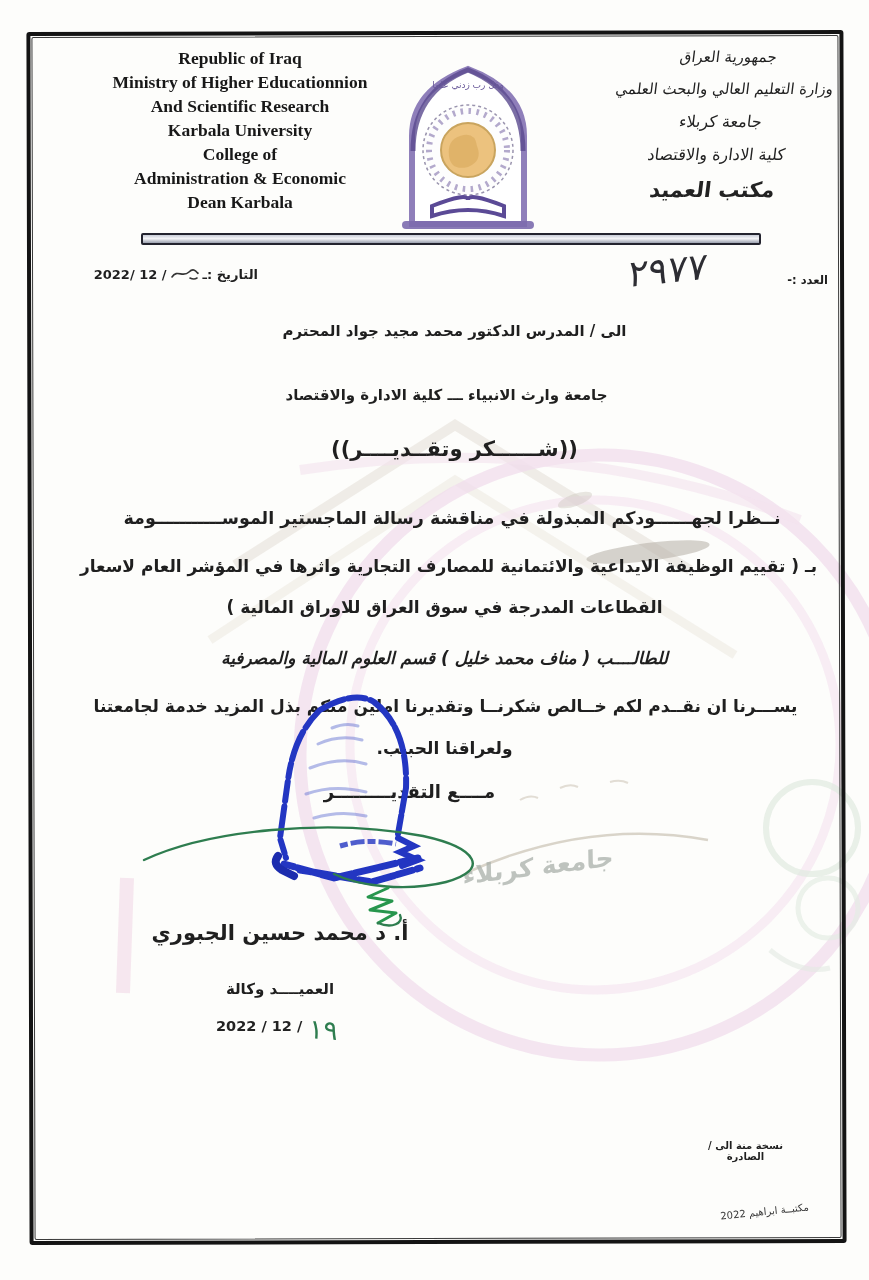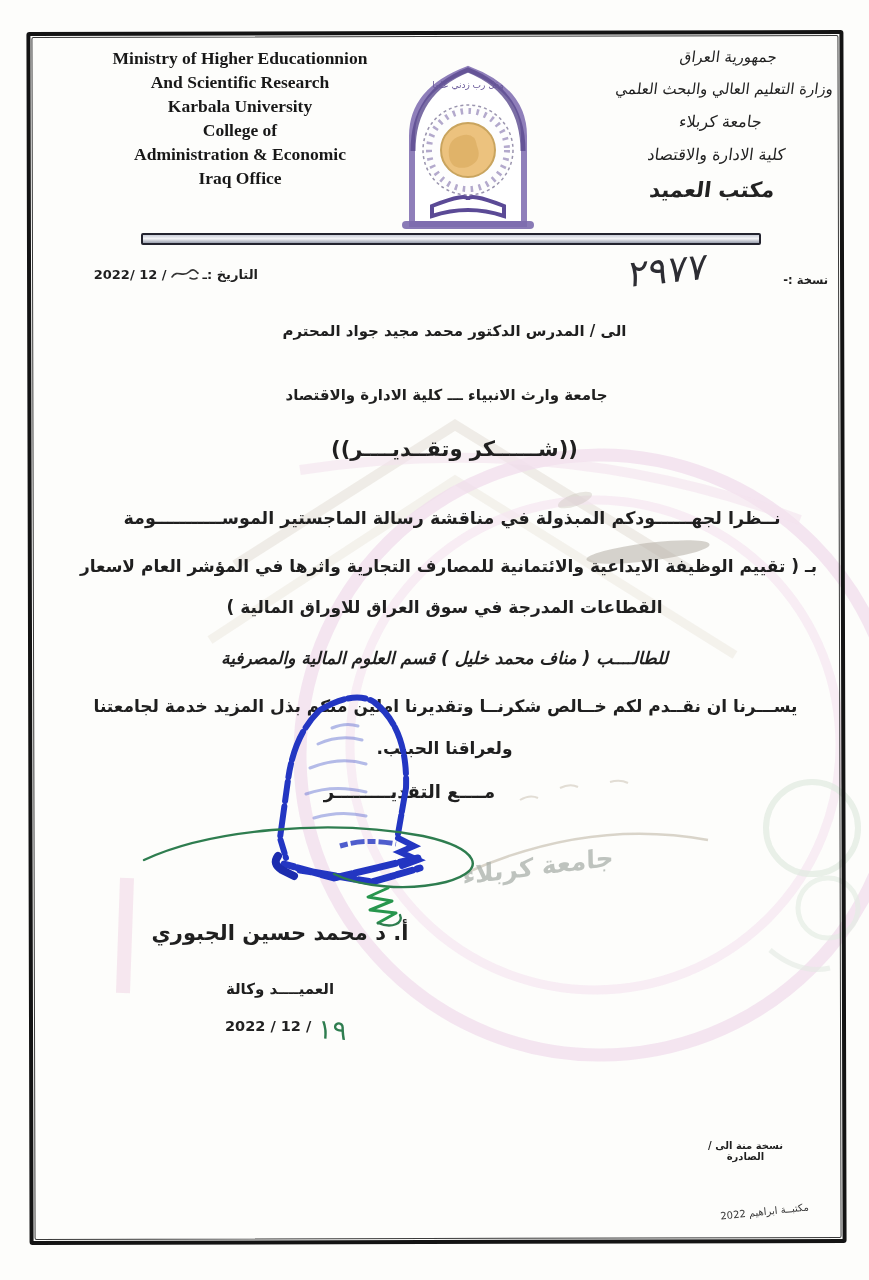--- a/index.html
+++ b/index.html
@@ -64,21 +64,21 @@
   .b4{left:40px; right:20px; top:648px; font-size:17px;font-style:italic;}
   .b5{left:50px; right:28px; top:696px; font-size:17px;}
   .b6{left:40px; right:20px; top:738px; font-size:17px;}
   .closing{left:120px; right:170px; top:781px; font-size:18px;}
   
   .stamp{left:222px; top:688px; width:268px; height:210px; z-index:3;}
   .sig{left:138px; top:808px; width:360px; height:125px; z-index:4;}
   .sig-name{left:125px; top:921px; width:310px; font-size:21px; z-index:3;}
   .sig-title{left:200px; top:980px; width:160px; font-size:15px; z-index:3;}
   .date-row{
-    left:225px; top:1018px; width:180px; z-index:3;
+    left:216px; top:1018px; width:180px; z-index:3;
     direction:ltr; display:flex; align-items:flex-start;
     font-size:14.5px; font-weight:bold; color:#222;
   }
   .date-row .day{
     font-size:27px; font-weight:normal; color:#2e7d4f;
     margin-left:7px; margin-top:-4px; transform:rotate(4deg);
     letter-spacing:2px;
   }
   
   .copy-note{left:688px; top:1140px; width:115px; font-size:10px; font-weight:bold; direction:rtl; text-align:center; z-index:2;}
@@ -115,26 +115,27 @@
     <circle cx="812" cy="828" r="46" fill="none" stroke="#e0e9e0" stroke-width="6" opacity="0.7"></circle>
     <circle cx="828" cy="908" r="30" fill="none" stroke="#e4ece4" stroke-width="5" opacity="0.7"></circle>
     <path d="M770,950 q30,25 60,18" fill="none" stroke="#e2eae2" stroke-width="5" opacity="0.6"></path>
   </svg>
 
   <div class="abs wm-uni">جامعة كربلاء</div>
 
   <div class="abs frame"></div>
 
   <div class="abs hdr-en">
+    <span>Republic of Iraq</span>
     <span>Ministry of Higher Educationnion</span>
     <span>And Scientific Research</span>
     <span>Karbala University</span>
     <span>College of</span>
     <span>Administration &amp; Economic</span>
-    <span>Iraq Office</span>
+    <span>Dean Karbala</span>
   </div>
 
   <div class="abs logo">
     <svg viewBox="0 0 140 176" xmlns="http://www.w3.org/2000/svg">
       <path d="M14,168 L14,80 Q14,34 70,13 Q126,34 126,80 L126,168 Z" fill="#ffffff" stroke="#8f7fba" stroke-width="6"></path>
       <path d="M15,95 Q15,36 70,14 Q125,36 125,95" fill="none" stroke="#5a4a8e" stroke-width="5" opacity="0.8"></path>
       <rect x="4" y="165" width="132" height="8" rx="4" fill="#7c6cae" opacity="0.9"></rect>
       <circle cx="70" cy="94" r="45" fill="#fdfdfd" stroke="#9a94ae" stroke-width="1.5" stroke-dasharray="3 3"></circle>
       <circle cx="70" cy="94" r="39" fill="none" stroke="#b3a9cc" stroke-width="6" stroke-dasharray="2.5 5.5"></circle>
       <circle cx="70" cy="94" r="27" fill="#ecc27e" stroke="#c9a45e" stroke-width="2"></circle>
@@ -147,21 +148,21 @@
   <div class="abs hdr-ar">
     <span class="l">جمهورية العراق</span>
     <span class="l">وزارة التعليم العالي والبحث العلمي</span>
     <span class="l l3">جامعة كربلاء</span>
     <span class="l l3">كلية الادارة والاقتصاد</span>
     <span class="office">مكتب العميد</span>
   </div>
 
   <div class="abs rule"></div>
 
-  <div class="abs num-label">نسخة :-</div>
+  <div class="abs num-label">العدد :-</div>
   <div class="abs num-hand">٢٩٧٧</div>
 
   <div class="abs date-line">
     <span>التاريخ :ـ</span>
     <svg class="sq" width="30" height="16" viewBox="0 0 30 16" xmlns="http://www.w3.org/2000/svg">
       <path d="M2,11 C7,3 13,12 19,6 S28,9 28,7 M20,12 q4,2 7,0" fill="none" stroke="#333" stroke-width="1.6" stroke-linecap="round"></path>
     </svg>
     <span dir="ltr">2022/ 12 /</span>
   </div>
 

